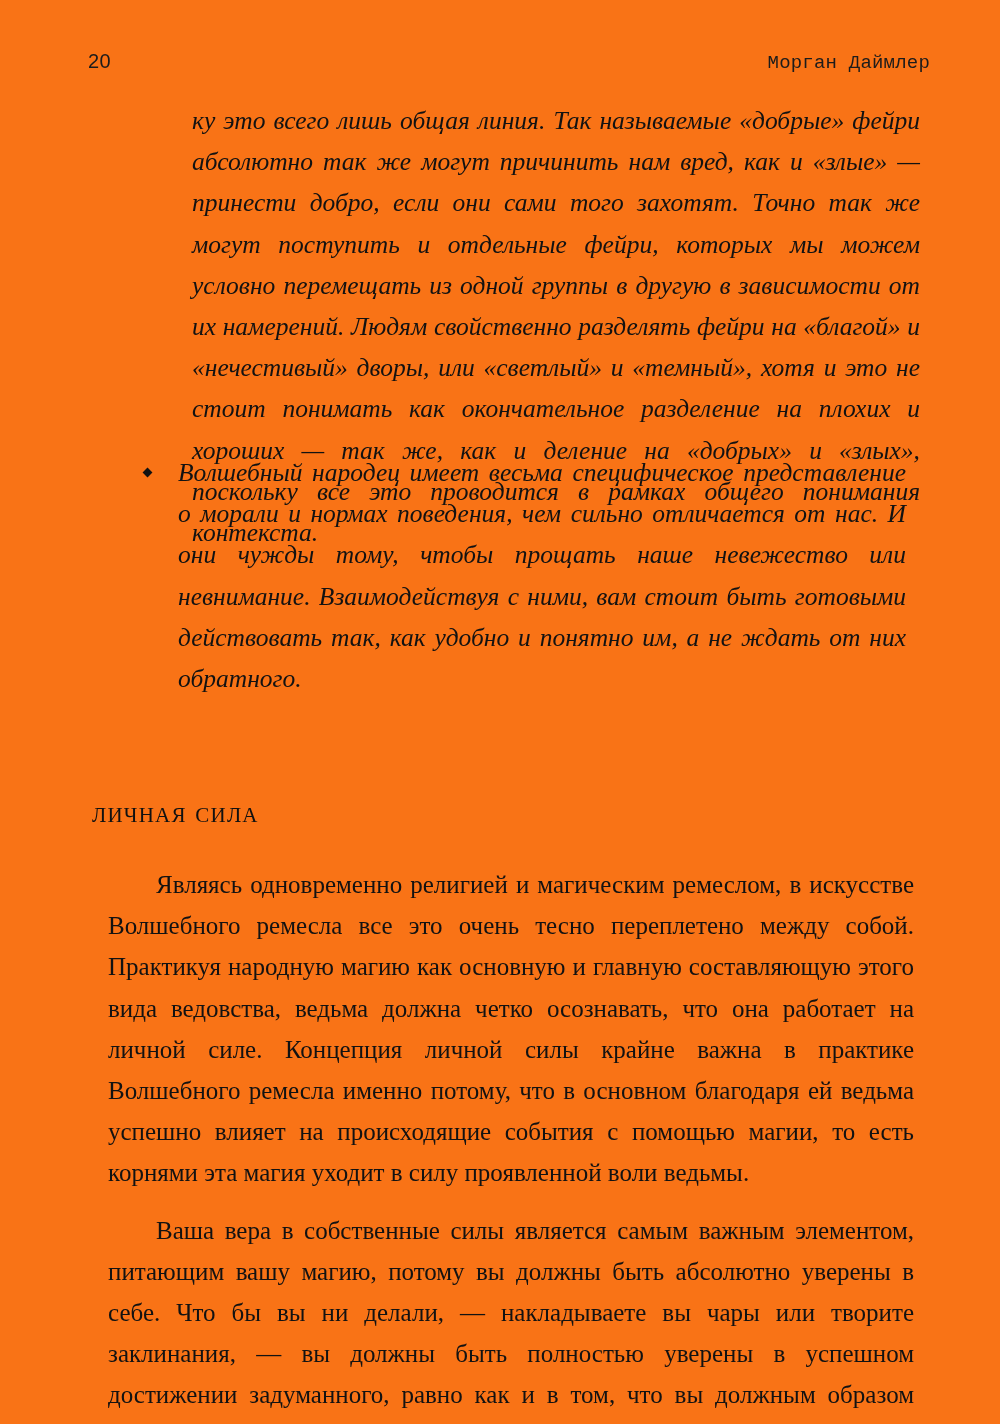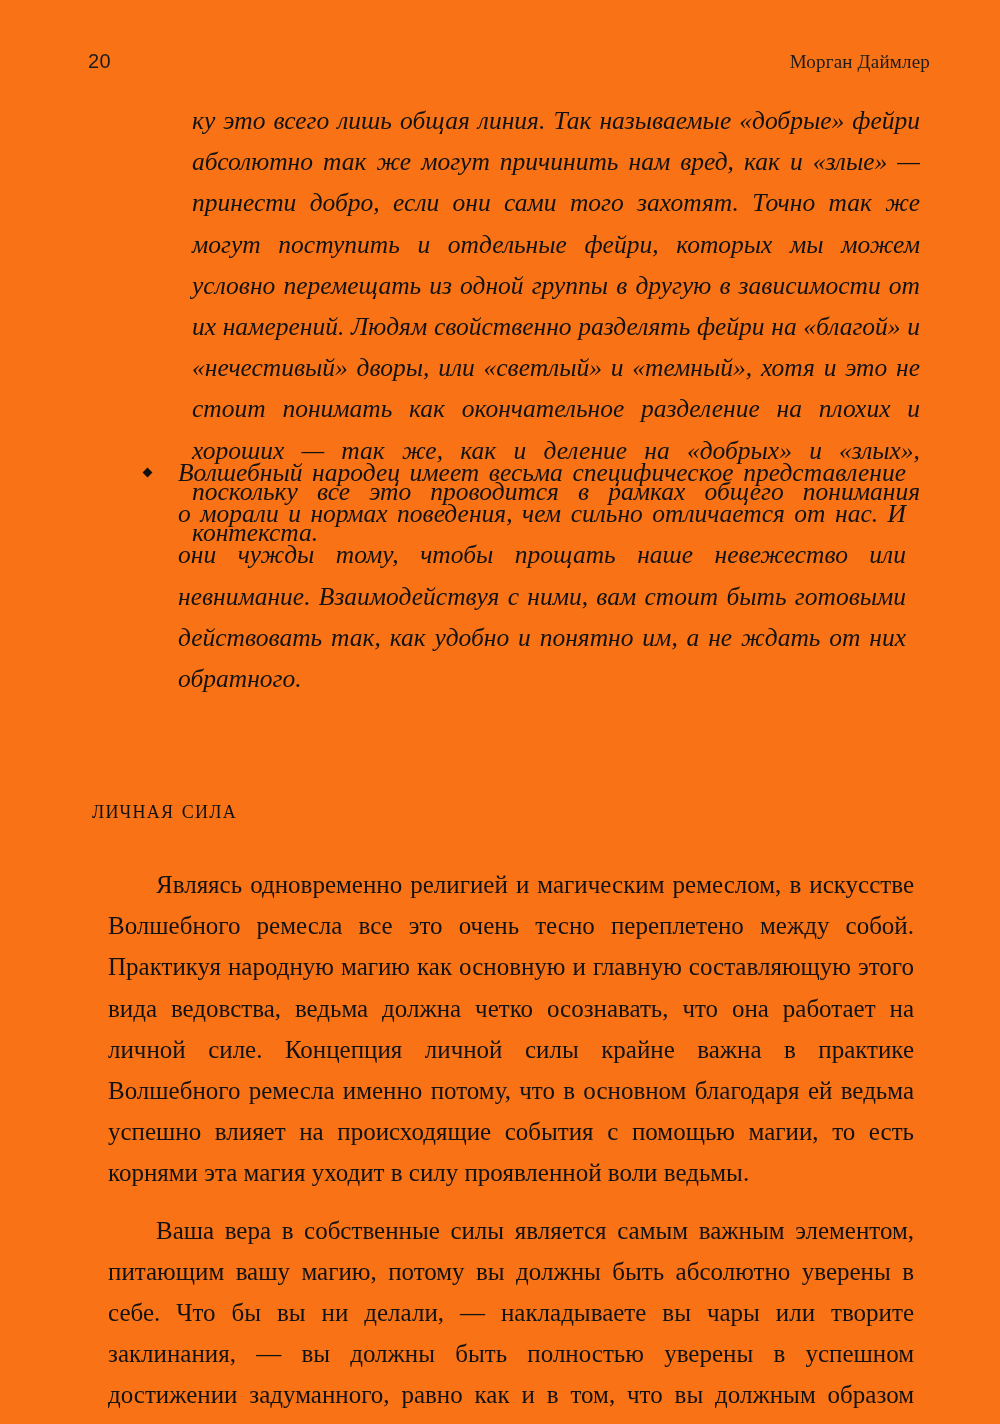--- a/index.html
+++ b/index.html
@@ -34,21 +34,21 @@
     justify-content: space-between;
   }
   .folio {
     font-family: "Liberation Sans", "DejaVu Sans", sans-serif;
     font-size: 20px;
     font-weight: 400;
     color: #1c1c1c;
     letter-spacing: 0.5px;
   }
   .author-name {
-    font-family: Liberation Serif, serif;
+    font-family: Liberation Mono, monospace;
     font-size: 19px;
     font-weight: 400;
     color: #1c1c1c;
     letter-spacing: 0.2px;
   }
 
   
   .italic-block {
     position: absolute;
     top: 100px;
@@ -105,21 +105,21 @@
   }
 
   
   .section-heading {
     position: absolute;
     top: 795px;
     left: 92px;
     margin: 0;
     font-family: "Liberation Serif", "DejaVu Serif", serif;
     font-weight: 400;
-    font-size: 26px;
+    font-size: 30px;
     font-variant: small-caps;
     text-transform: lowercase;
     letter-spacing: 1.2px;
     color: #111111;
   }
   .section-heading::first-letter { font-size: 1em; }
 
   
   .body-block {
     position: absolute;

